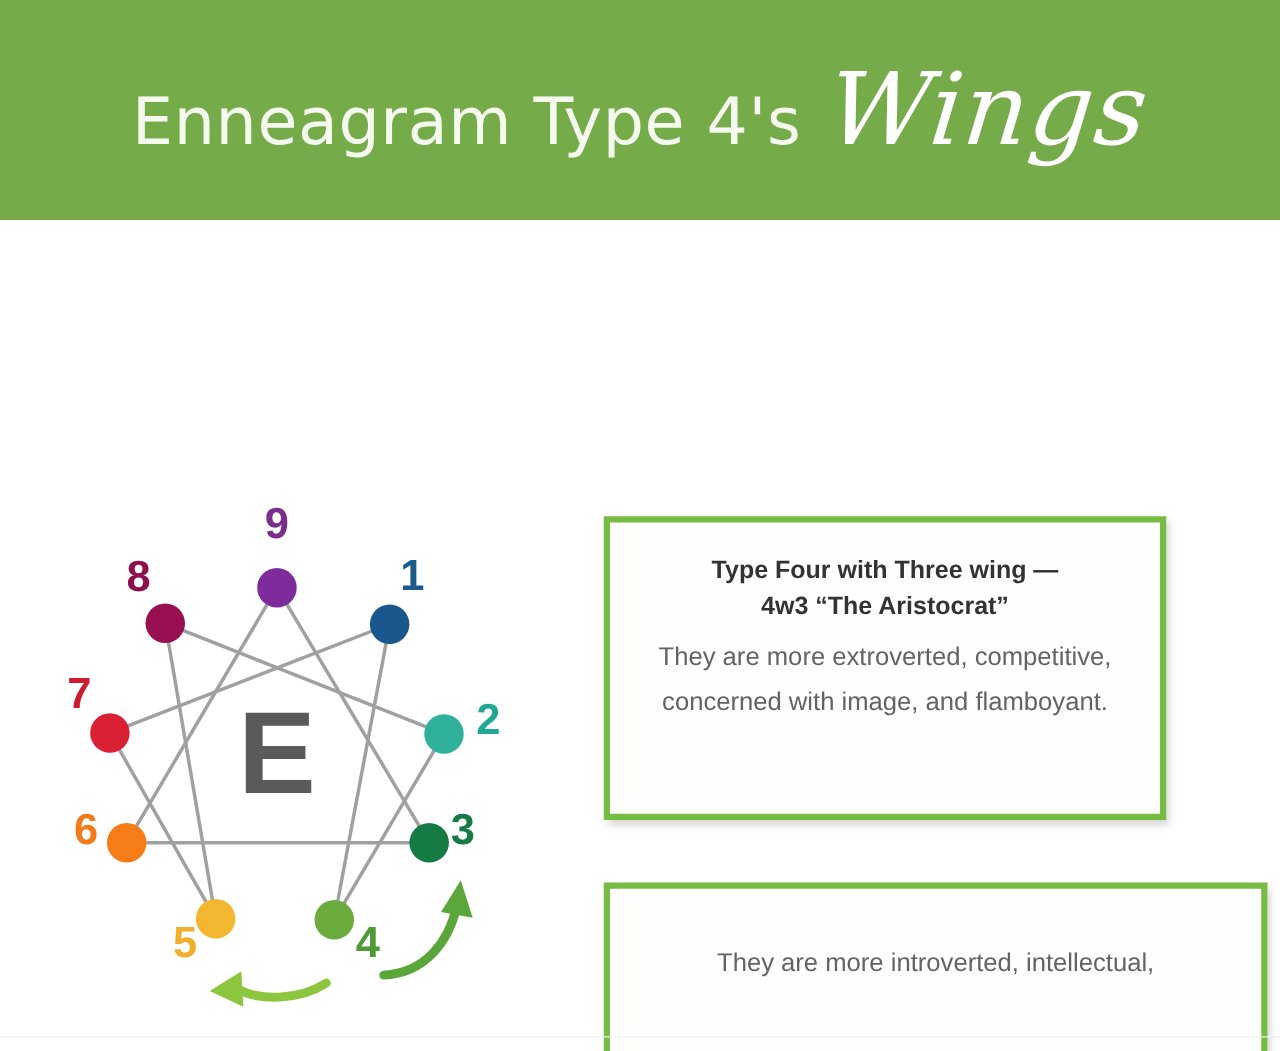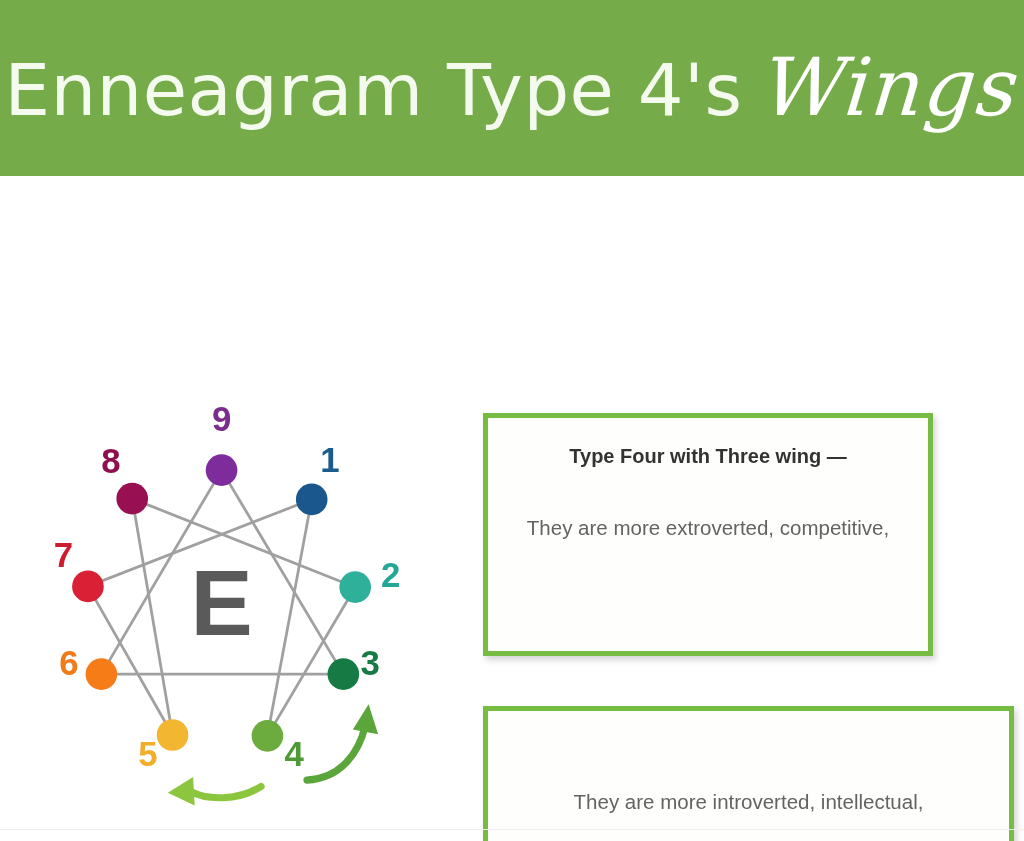--- a/index.html
+++ b/index.html
@@ -31,21 +31,21 @@
     justify-content: center;
   }
   #header-title-wrap {
     display: flex;
     align-items: baseline;
     justify-content: center;
     white-space: nowrap;
   }
   .title-main {
     font-family: "DejaVu Sans", sans-serif;
-    font-size: 72px;
+    font-size: 52px;
     font-weight: 400;
     color: #F4FBEE;
     letter-spacing: 0.5px;
     line-height: 1;
   }
   .title-script {
     font-family: "DejaVu Serif", serif;
     font-size: 80px;
     font-weight: 400;
     font-style: italic;
@@ -115,21 +115,21 @@
   .card-body {
     font-family: "Liberation Sans", sans-serif;
     font-size: 20.5px;
     font-weight: 400;
     color: #636363;
     line-height: 1.75;
     margin: 0;
     padding-top: 8px;
   }
   #card-5wing .card-body { padding-top: 18px; }
-  .card-body .bline { display: block; margin-top: 31px; }
+  .card-body .bline { display: block; }
 
   
   #bottom-hairline {
     position: absolute;
     left: 0;
     top: 829px;
     width: 1024px;
     height: 1px;
     background: #F0F0EC;
   }
@@ -189,23 +189,25 @@
             <text x="25" y="631" text-anchor="middle" font-family="Liberation Sans, sans-serif" font-size="44" font-weight="bold" fill="#F07B18">6</text>
             <text x="18" y="494" text-anchor="middle" font-family="Liberation Sans, sans-serif" font-size="44" font-weight="bold" fill="#CE1B30">7</text>
             <text x="78" y="375" text-anchor="middle" font-family="Liberation Sans, sans-serif" font-size="44" font-weight="bold" fill="#8E0F4D">8</text>
           </g>
       </svg>
     </div>
 
     <div class="wing-card" id="card-3wing">
       <div class="card-title">
         <span class="tline">Type Four with Three wing —</span>
+        <span class="tline">4w3  “The Aristocrat”</span>
       </div>
       <div class="card-body">
         <span class="bline">They are more extroverted, competitive,</span>
+        <span class="bline">concerned with image, and flamboyant.</span>
       </div>
     </div>
 
     <div class="wing-card" id="card-5wing">
       <div class="card-title">
       </div>
       <div class="card-body">
         <span class="bline">They are more introverted, intellectual,</span>
 
       </div>

